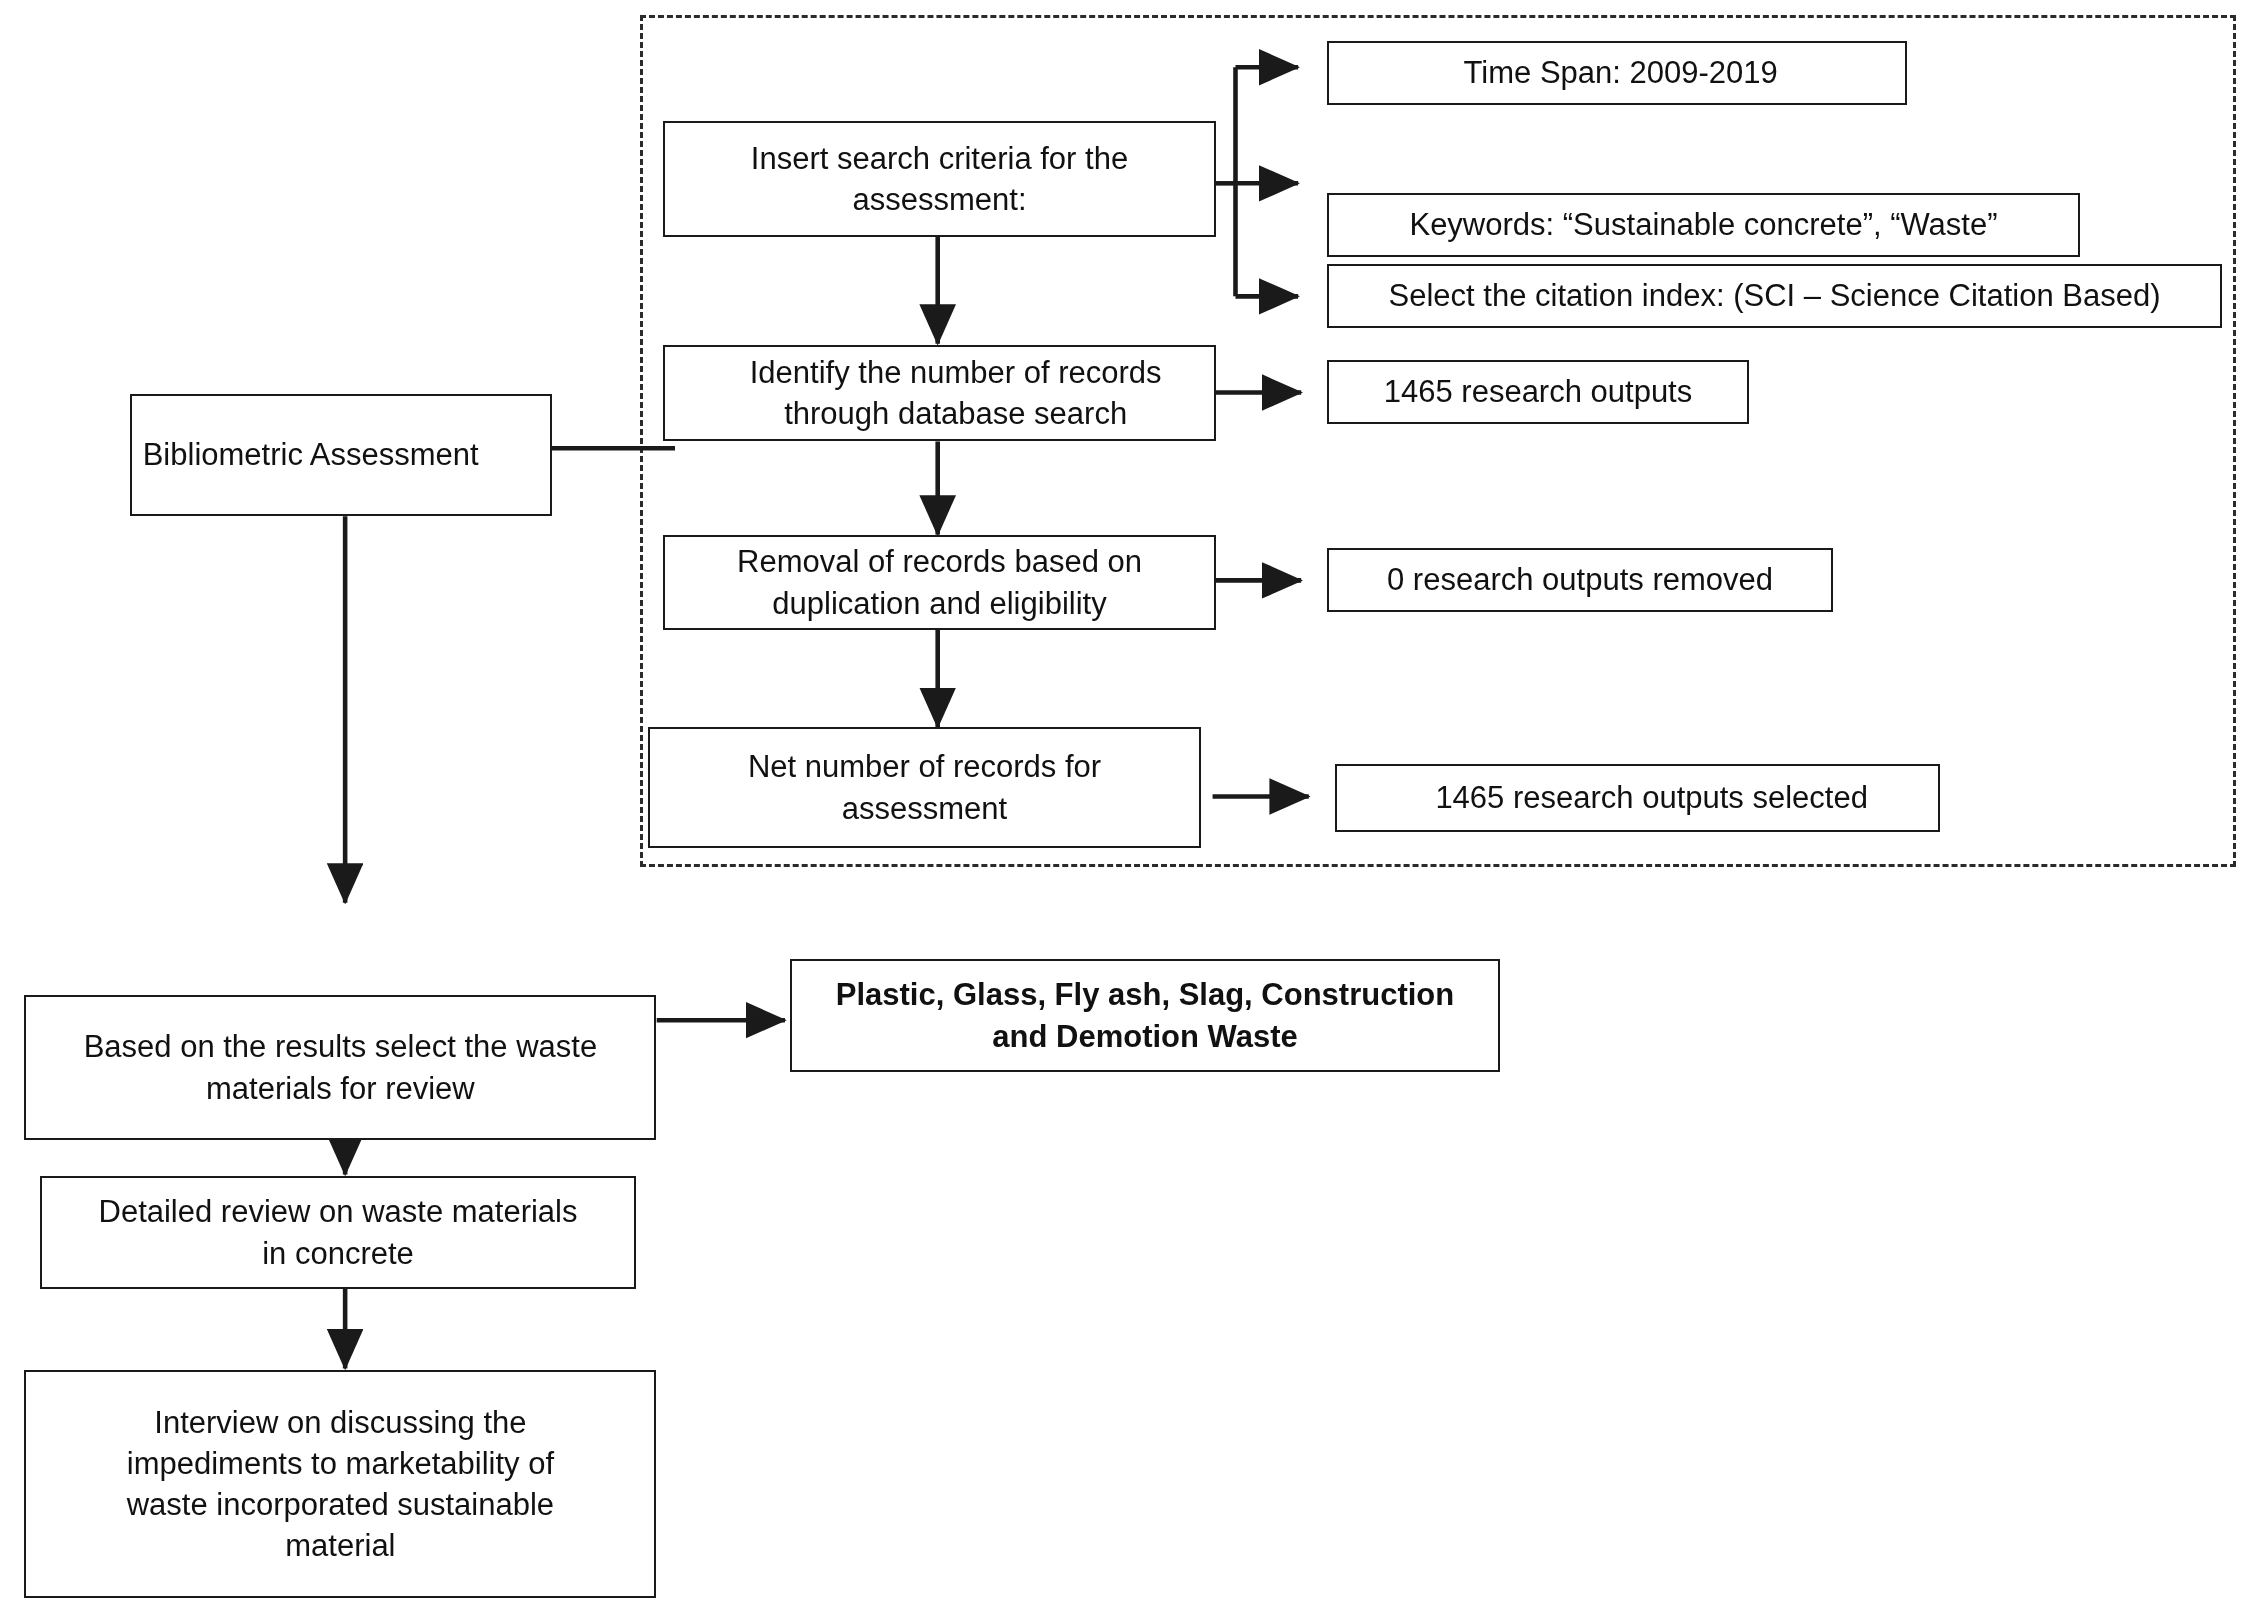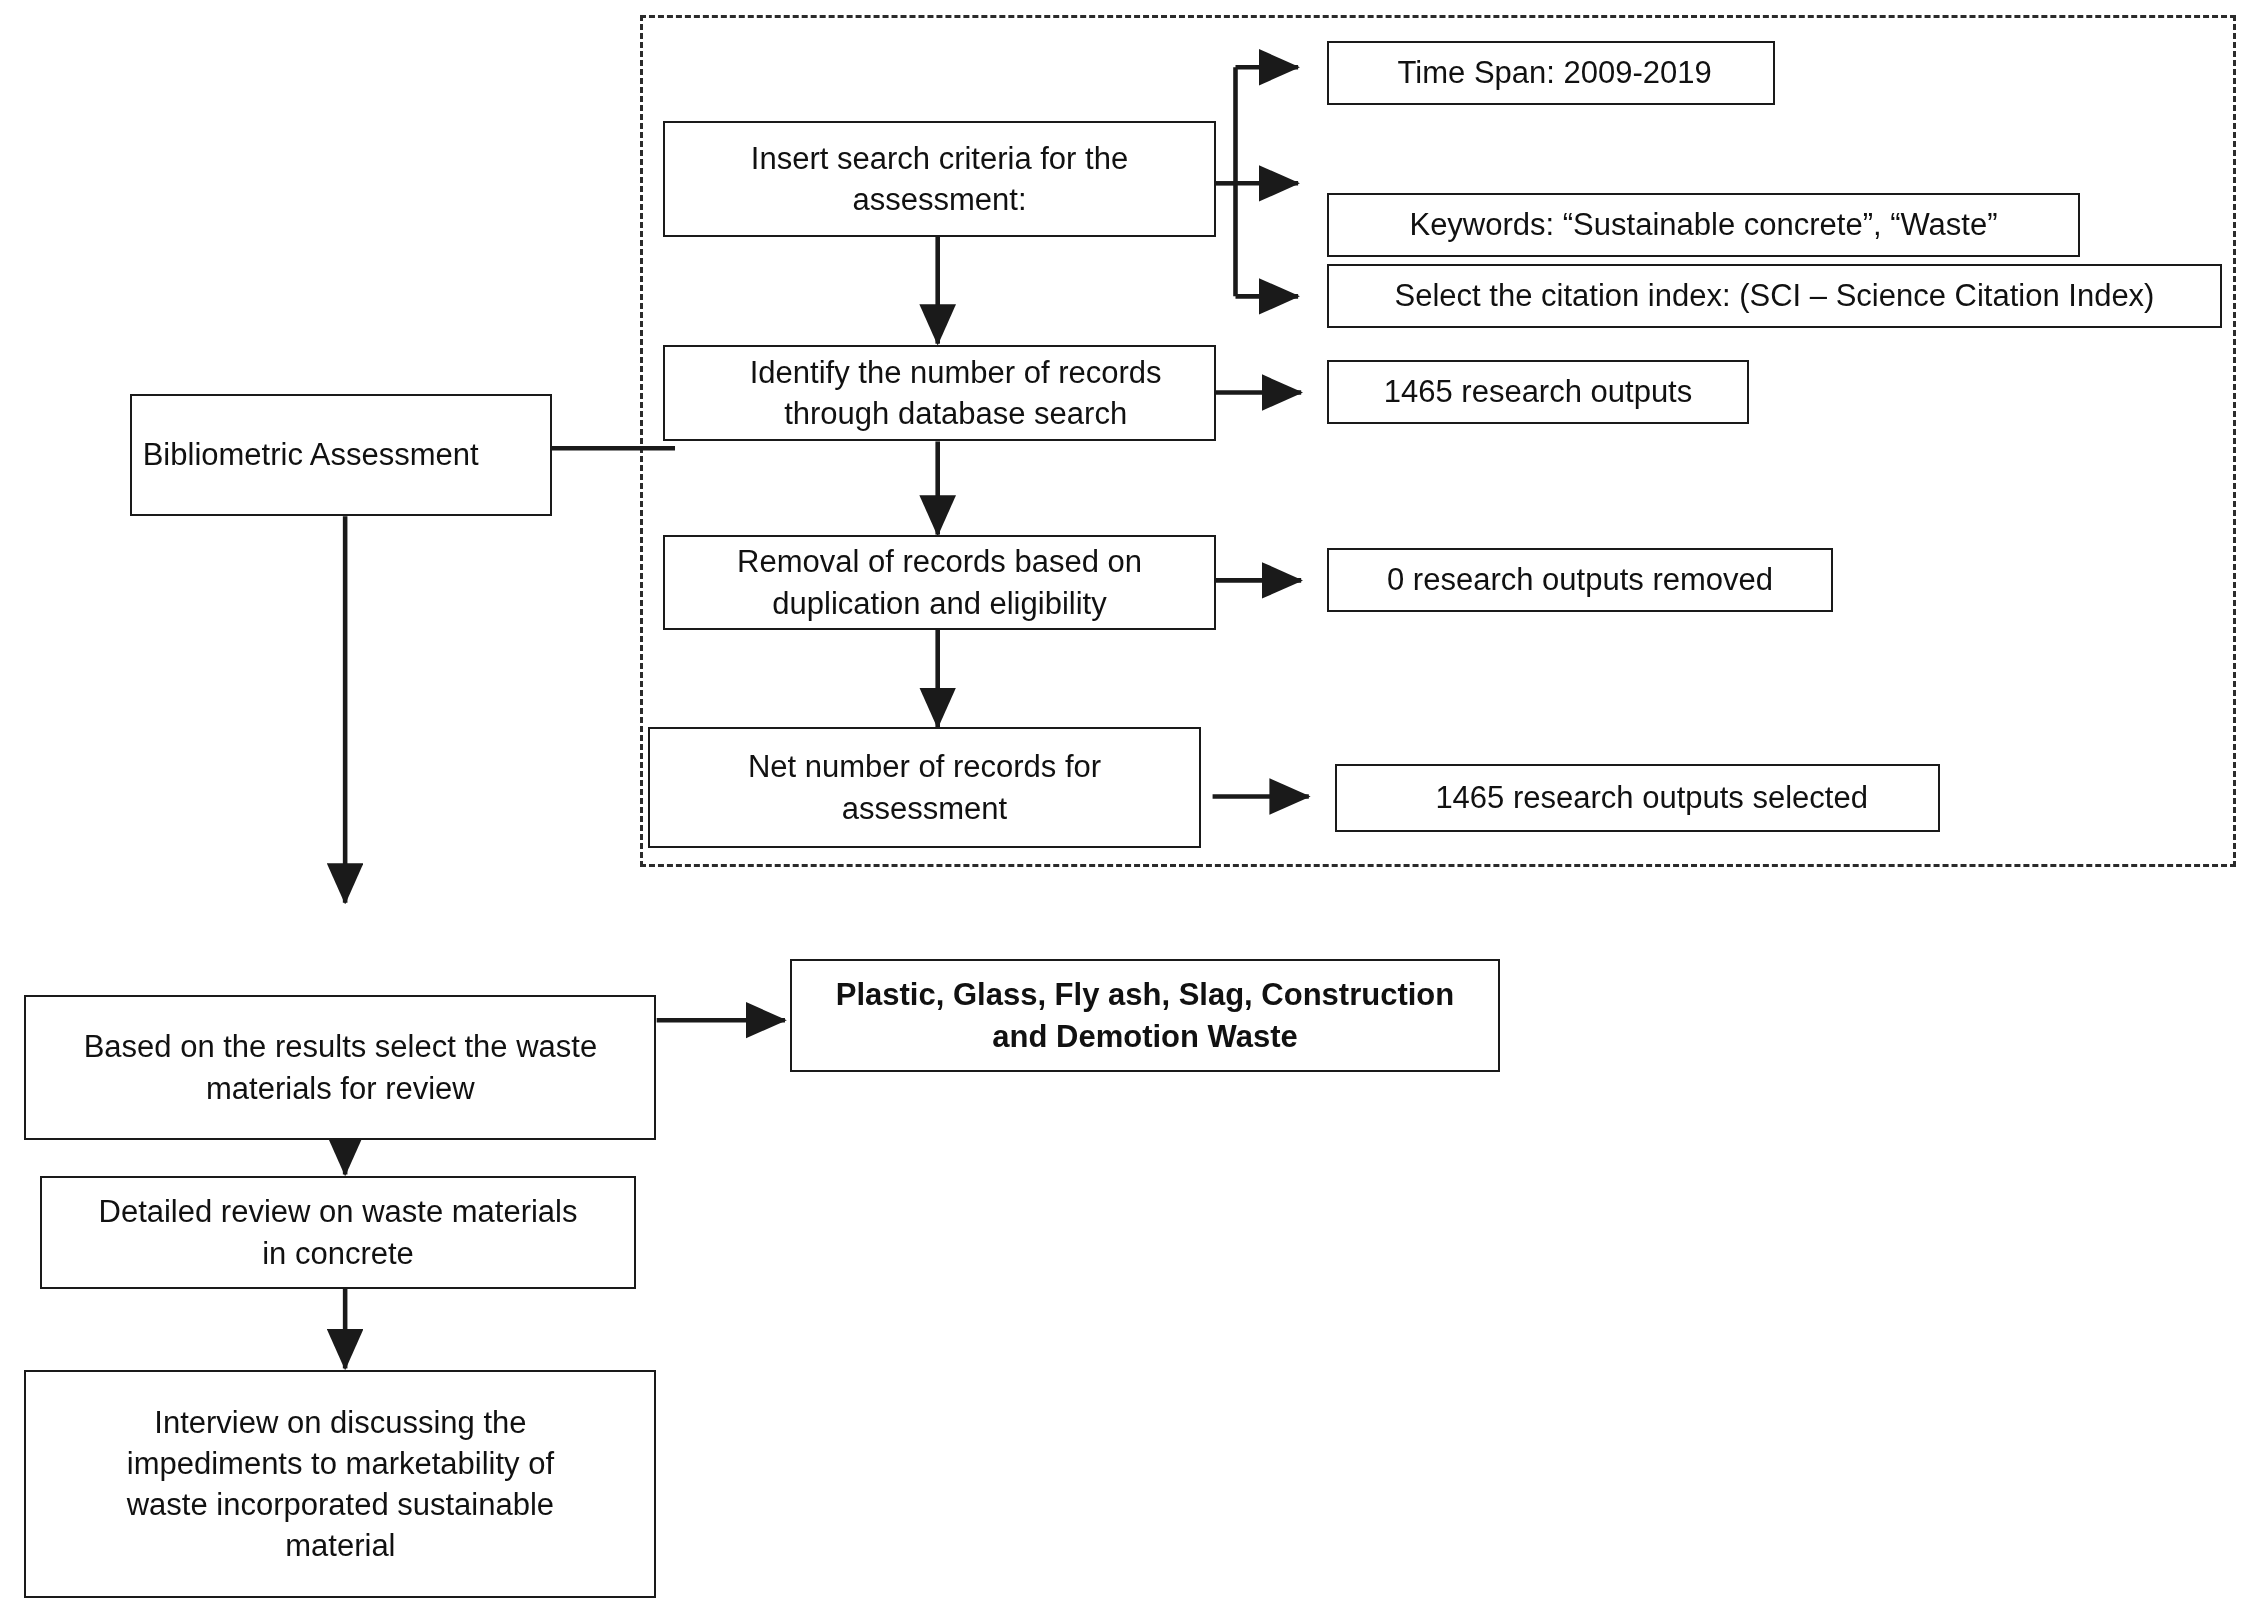--- a/index.html
+++ b/index.html
@@ -97,30 +97,30 @@
 
   <div class="node" style="left:130px; top:394px; width:422px; height:122px; justify-content:flex-start;">
     <span class="txt">Bibliometric Assessment</span>
   </div>
 
   <div class="node" style="left:663px; top:121px; width:553px; height:116px;">
     <span class="txt">Insert search criteria for the
 assessment:</span>
   </div>
 
-  <div class="node" style="left:1327px; top:41px; width:448px; height:64px;padding-left:18px;">
+  <div class="node" style="left:1327px; top:41px; width:580px; height:64px;padding-left:18px;">
     <span class="txt">Time Span: 2009-2019</span>
   </div>
 
   <div class="node" style="left:1327px; top:151px; width:753px; height:64px;margin-top:42px;">
     <span class="txt">Keywords: “Sustainable concrete”, “Waste”</span>
   </div>
 
   <div class="node" style="left:1327px; top:264px; width:895px; height:64px;">
-    <span class="txt">Select the citation index: (SCI – Science Citation Index)</span>
+    <span class="txt">Select the citation index: (SCI – Science Citation Based)</span>
   </div>
 
   <div class="node" style="left:663px; top:345px; width:553px; height:96px;padding-left:43px;">
     <span class="txt">Identify the number of records
 through database search</span>
   </div>
 
   <div class="node" style="left:1327px; top:360px; width:422px; height:64px;">
     <span class="txt">1465 research outputs</span>
   </div>

